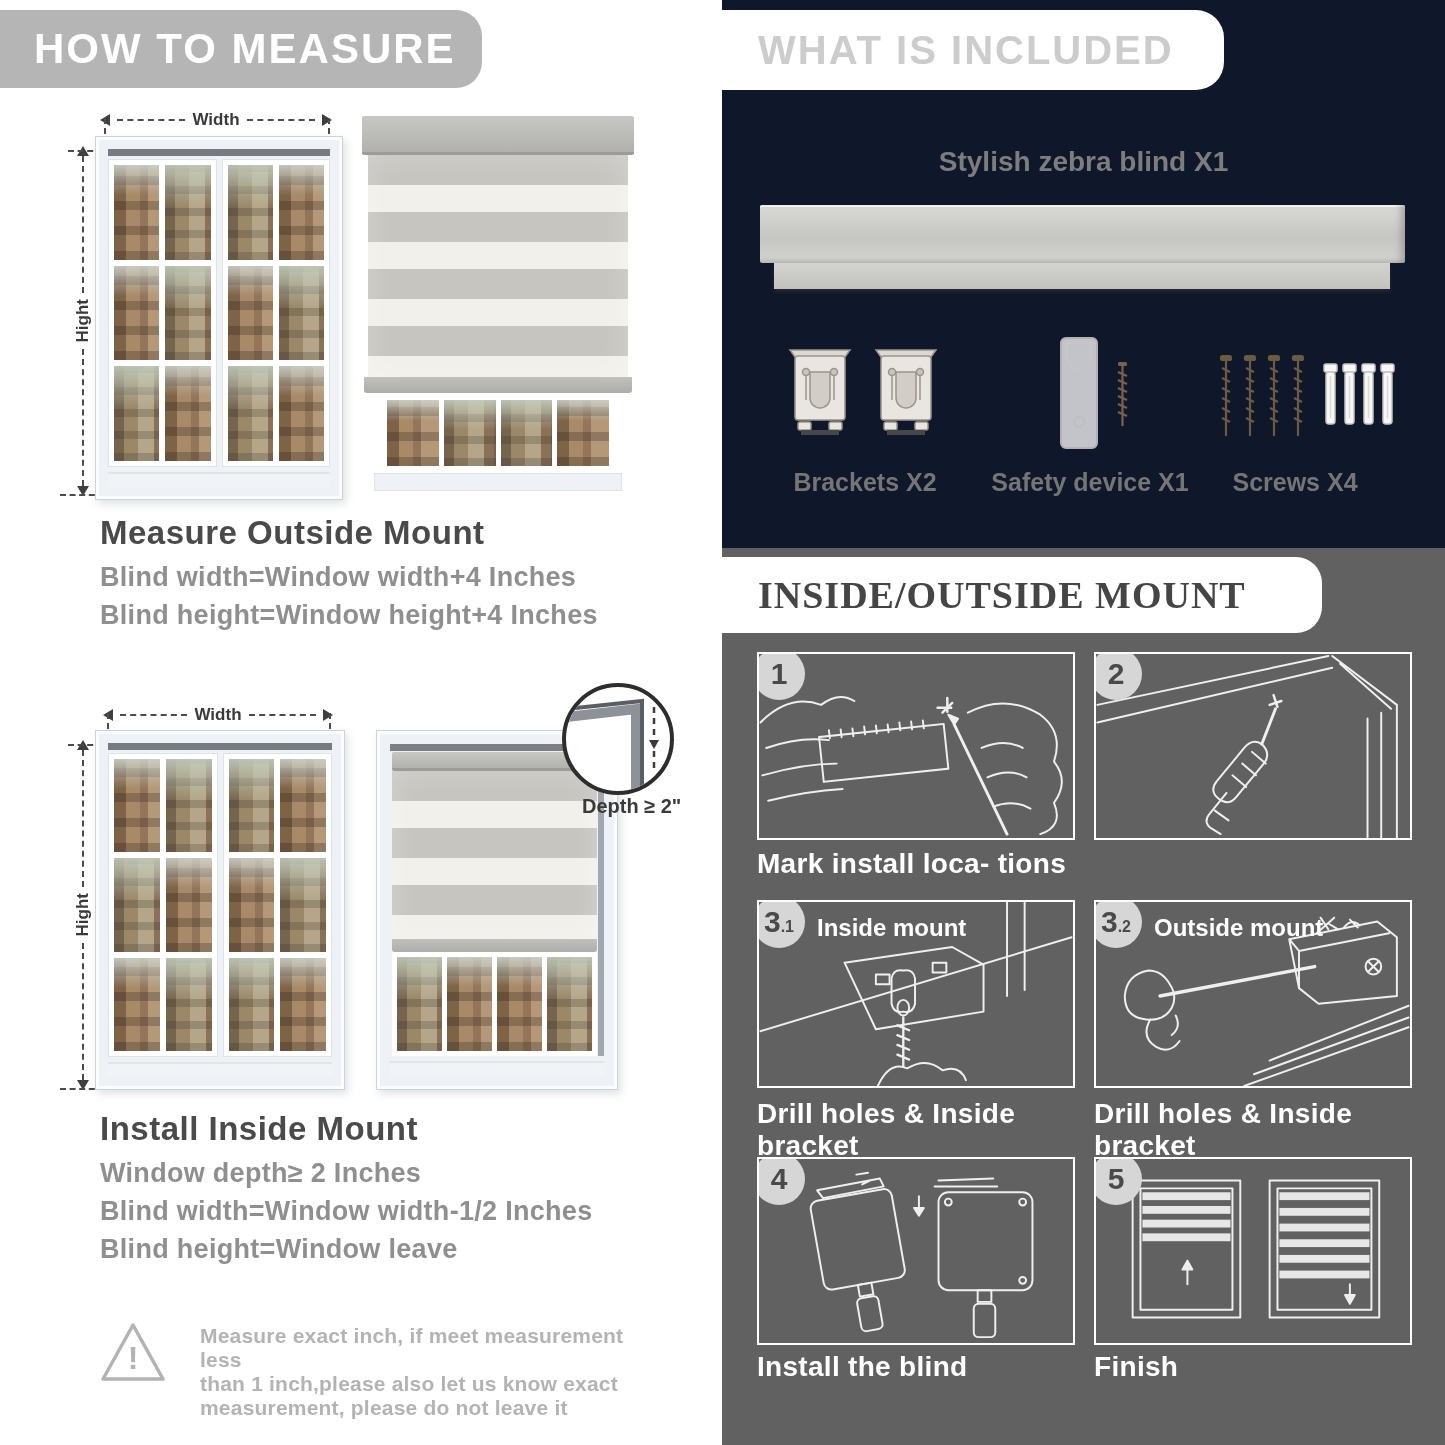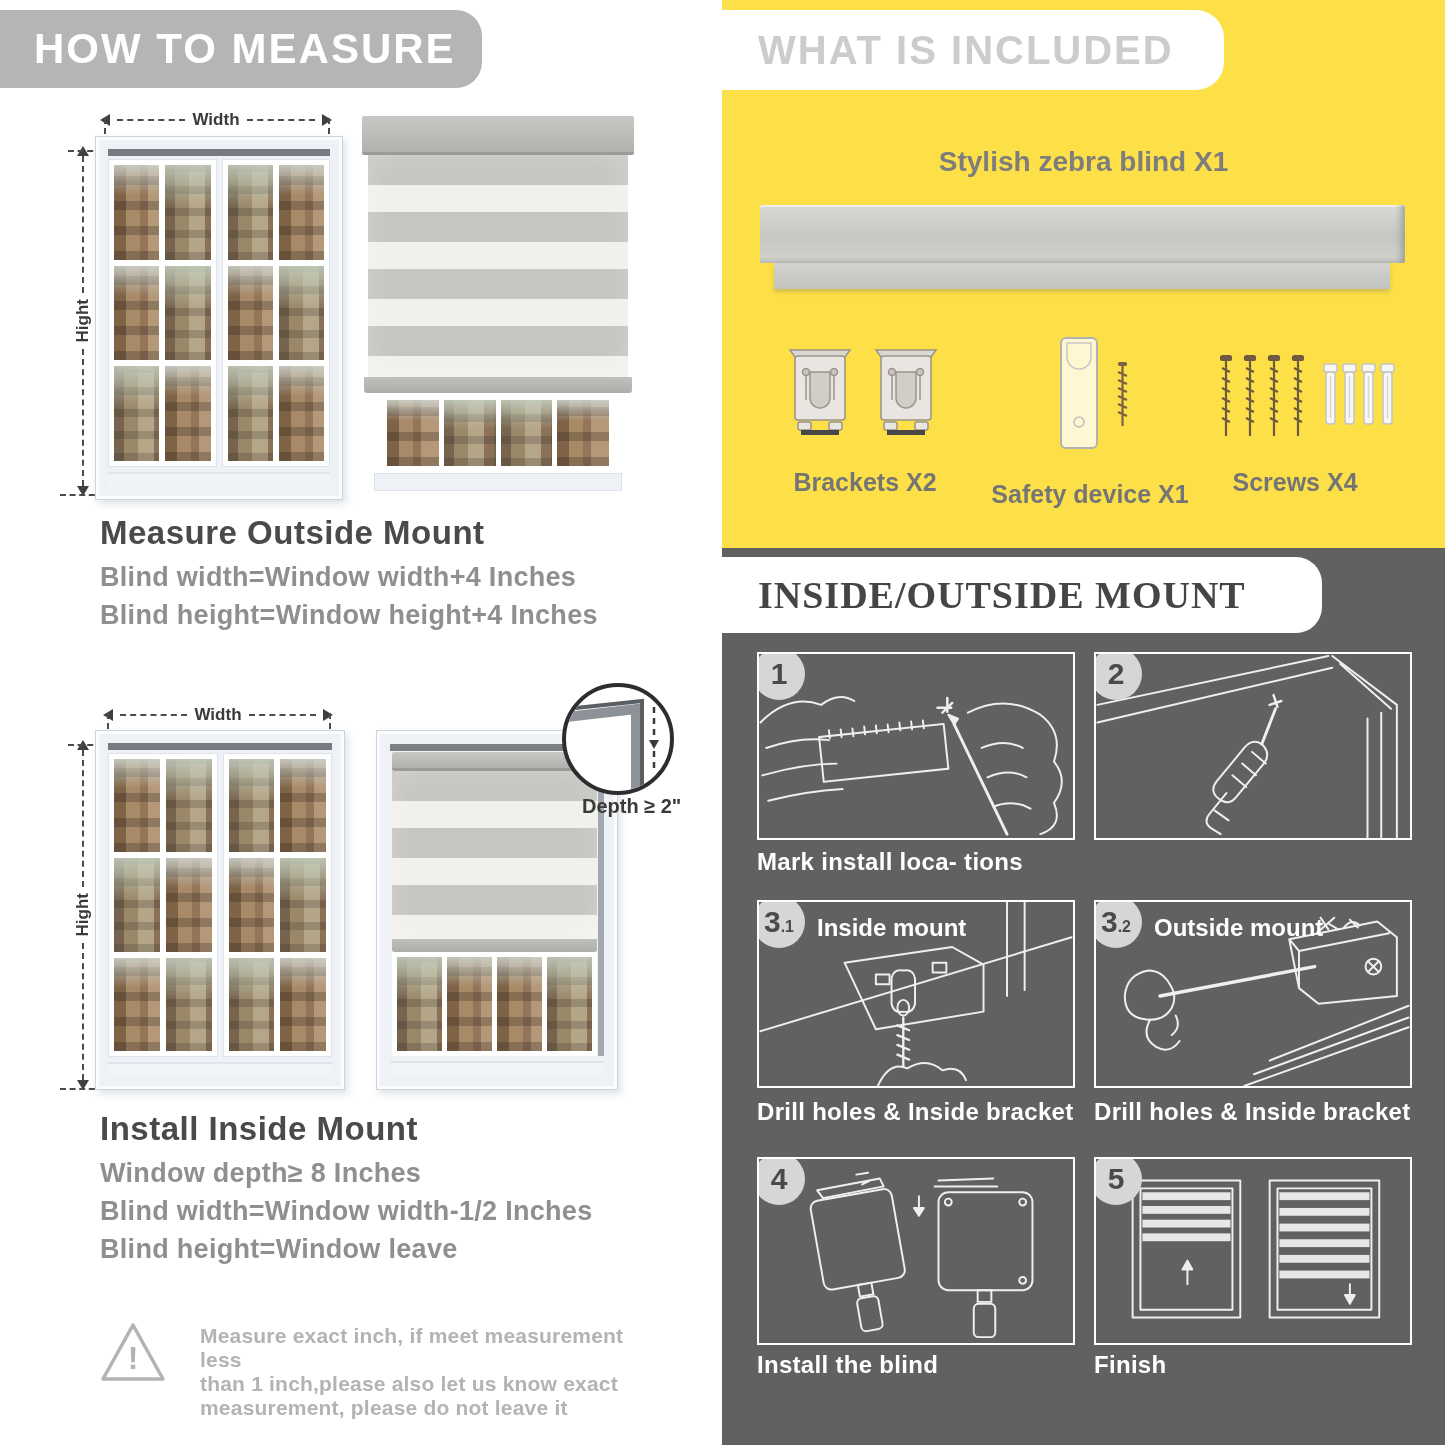--- a/index.html
+++ b/index.html
@@ -59,41 +59,41 @@
 
   
   .depth-circle{width:104px;height:104px;border-radius:50%;background:#ffffff;border:4px solid #2d2d2d;
     overflow:hidden;z-index:5;}
   .depth-label{font-size:20px;font-weight:bold;color:#3a3a3a;}
 
   
   .warn-text{font-size:21px;font-weight:600;color:#b3b3b3;line-height:24px;letter-spacing:.2px;}
 
   
-  .right-top{left:722px;top:0;width:723px;height:548px;background:#fde047;}
+  .right-top{left:722px;top:0;width:723px;height:548px;background:#0f172a;}
   .right-bottom{left:722px;top:548px;width:723px;height:897px;background:#616161;}
   .included-header{left:0;top:10px;width:502px;height:80px;background:#ffffff;border-radius:0 28px 28px 0;
     color:#cccccc;font-size:40px;font-weight:bold;letter-spacing:2px;line-height:80px;padding-left:36px;box-sizing:border-box;}
   .blind-title{left:0;top:146px;width:100%;text-align:center;font-size:28px;font-weight:bold;color:#7d7d7d;}
   .headrail{left:38px;top:205px;width:645px;height:58px;border-radius:2px;
     background:linear-gradient(180deg,#d9d9d6 0%,#c6c6c2 55%,#cfcfcb 90%,#bbbbb7 100%);
     box-shadow:inset -8px 0 6px -4px rgba(120,120,115,.5), inset 0 2px 0 rgba(255,255,255,.7);}
   .valance{left:52px;top:263px;width:616px;height:26px;
     background:linear-gradient(180deg,#d3d3cf,#c2c2be);box-shadow:0 3px 4px rgba(90,90,85,.25);}
   .item-label{font-size:25px;font-weight:bold;color:#757575;text-align:center;}
 
   .mount-header{left:0;top:9px;width:600px;height:76px;background:#ffffff;border-radius:0 26px 26px 0;
     color:#454545;font-size:38px;font-weight:bold;letter-spacing:1px;line-height:76px;padding-left:36px;box-sizing:border-box;font-family:Liberation Serif, serif;}
   .panel{width:318px;height:188px;border:2px solid #ffffff;box-sizing:border-box;position:absolute;overflow:hidden;}
   .badge{position:absolute;top:-6px;left:-6px;width:52px;height:52px;border-radius:50%;background:#d6d6d6;
     display:flex;align-items:center;justify-content:center;color:#4a4a4a;font-weight:bold;}
   .badge .n{font-size:30px;}
   .badge .s{font-size:16px;margin-top:10px;}
   .panel-title{position:absolute;top:12px;left:58px;font-size:24px;font-weight:bold;color:#ffffff;}
-  .caption{position:absolute;width:324px;font-size:24px;font-weight:bold;color:#ffffff;letter-spacing:.3px;}
+  .caption{position:absolute;width:324px;font-size:28px;font-weight:bold;color:#ffffff;letter-spacing:.3px;}
   .art{position:absolute;inset:0;width:100%;height:100%;}
 </style>
 </head>
 <body>
 
 <div class="page">
 
   <div class="abs howto-header">HOW TO MEASURE</div>
 
   <div class="abs measure-h" style="left:100px;top:110px;width:232px;">
@@ -218,21 +218,21 @@
     <svg class="art" viewBox="0 0 104 104">
       <path d="M0,30 L70,22 L70,104" fill="none" stroke="#8d9298" stroke-width="10"></path>
       <path d="M0,22 L76,14 L76,104" fill="none" stroke="#5a5f64" stroke-width="4"></path>
       <line x1="88" y1="20" x2="88" y2="86" stroke="#3a3a3a" stroke-width="2.5" stroke-dasharray="6 5"></line>
       <path d="M88,62 l-5,-9 h10 Z" fill="#3a3a3a"></path>
     </svg>
   </div>
   <div class="abs depth-label" style="left:582px;top:795px;">Depth ≥ 2"</div>
 
   <div class="abs sec-title" style="left:100px;top:1110px;">Install Inside Mount</div>
-  <div class="abs sec-line" style="left:100px;top:1158px;">Window depth≥ 8 Inches</div>
+  <div class="abs sec-line" style="left:100px;top:1158px;">Window depth≥ 2 Inches</div>
   <div class="abs sec-line" style="left:100px;top:1196px;">Blind width=Window width-1/2 Inches</div>
   <div class="abs sec-line" style="left:100px;top:1234px;">Blind height=Window leave</div>
 
   <svg class="abs" style="left:98px;top:1320px;" width="70" height="66" viewBox="0 0 70 66">
     <path d="M35,5 L65,59 H5 Z" fill="none" stroke="#b3b3b3" stroke-width="3.5" stroke-linejoin="round"></path>
     <text x="35" y="49" text-anchor="middle" font-size="32" font-weight="bold" fill="#b3b3b3" font-family="Liberation Sans, sans-serif">!</text>
   </svg>
   <div class="abs warn-text" style="left:184px;top:1324px;width:470px;margin-left:16px;">
     <div>Measure exact inch, if meet measurement less</div>
     <div>than 1 inch,please also let us know exact</div>
@@ -322,21 +322,21 @@
           </g>
         <g transform="translate(57,0)">
             <rect x="104" y="12" width="13" height="8" rx="2"></rect>
             <rect x="106" y="20" width="9" height="52" rx="3"></rect>
             <line x1="110.5" y1="24" x2="110.5" y2="66" stroke="#d9d9d7"></line>
           </g>
       </g>
     </svg>
 
     <div class="abs item-label" style="left:58px;top:468px;width:170px;">Brackets X2</div>
-    <div class="abs item-label" style="left:258px;top:468px;width:220px;margin-top:12px;">Safety device X1</div>
+    <div class="abs item-label" style="left:258px;top:468px;width:220px;">Safety device X1</div>
     <div class="abs item-label" style="left:483px;top:468px;width:180px;">Screws X4</div>
   </div>
 
   <div class="abs right-bottom">
     <div class="abs mount-header">INSIDE/OUTSIDE MOUNT</div>
 
     <div class="panel" style="left:35px;top:104px;">
       <svg class="art" viewBox="0 0 318 188" fill="none" stroke="#efefef" stroke-width="2" stroke-linecap="round" stroke-linejoin="round">
         <path d="M0,70 Q30,40 62,52 Q80,38 96,48"></path>
         <path d="M6,96 Q40,84 70,88 M2,124 Q44,112 78,112 M8,150 Q48,140 84,138"></path>

